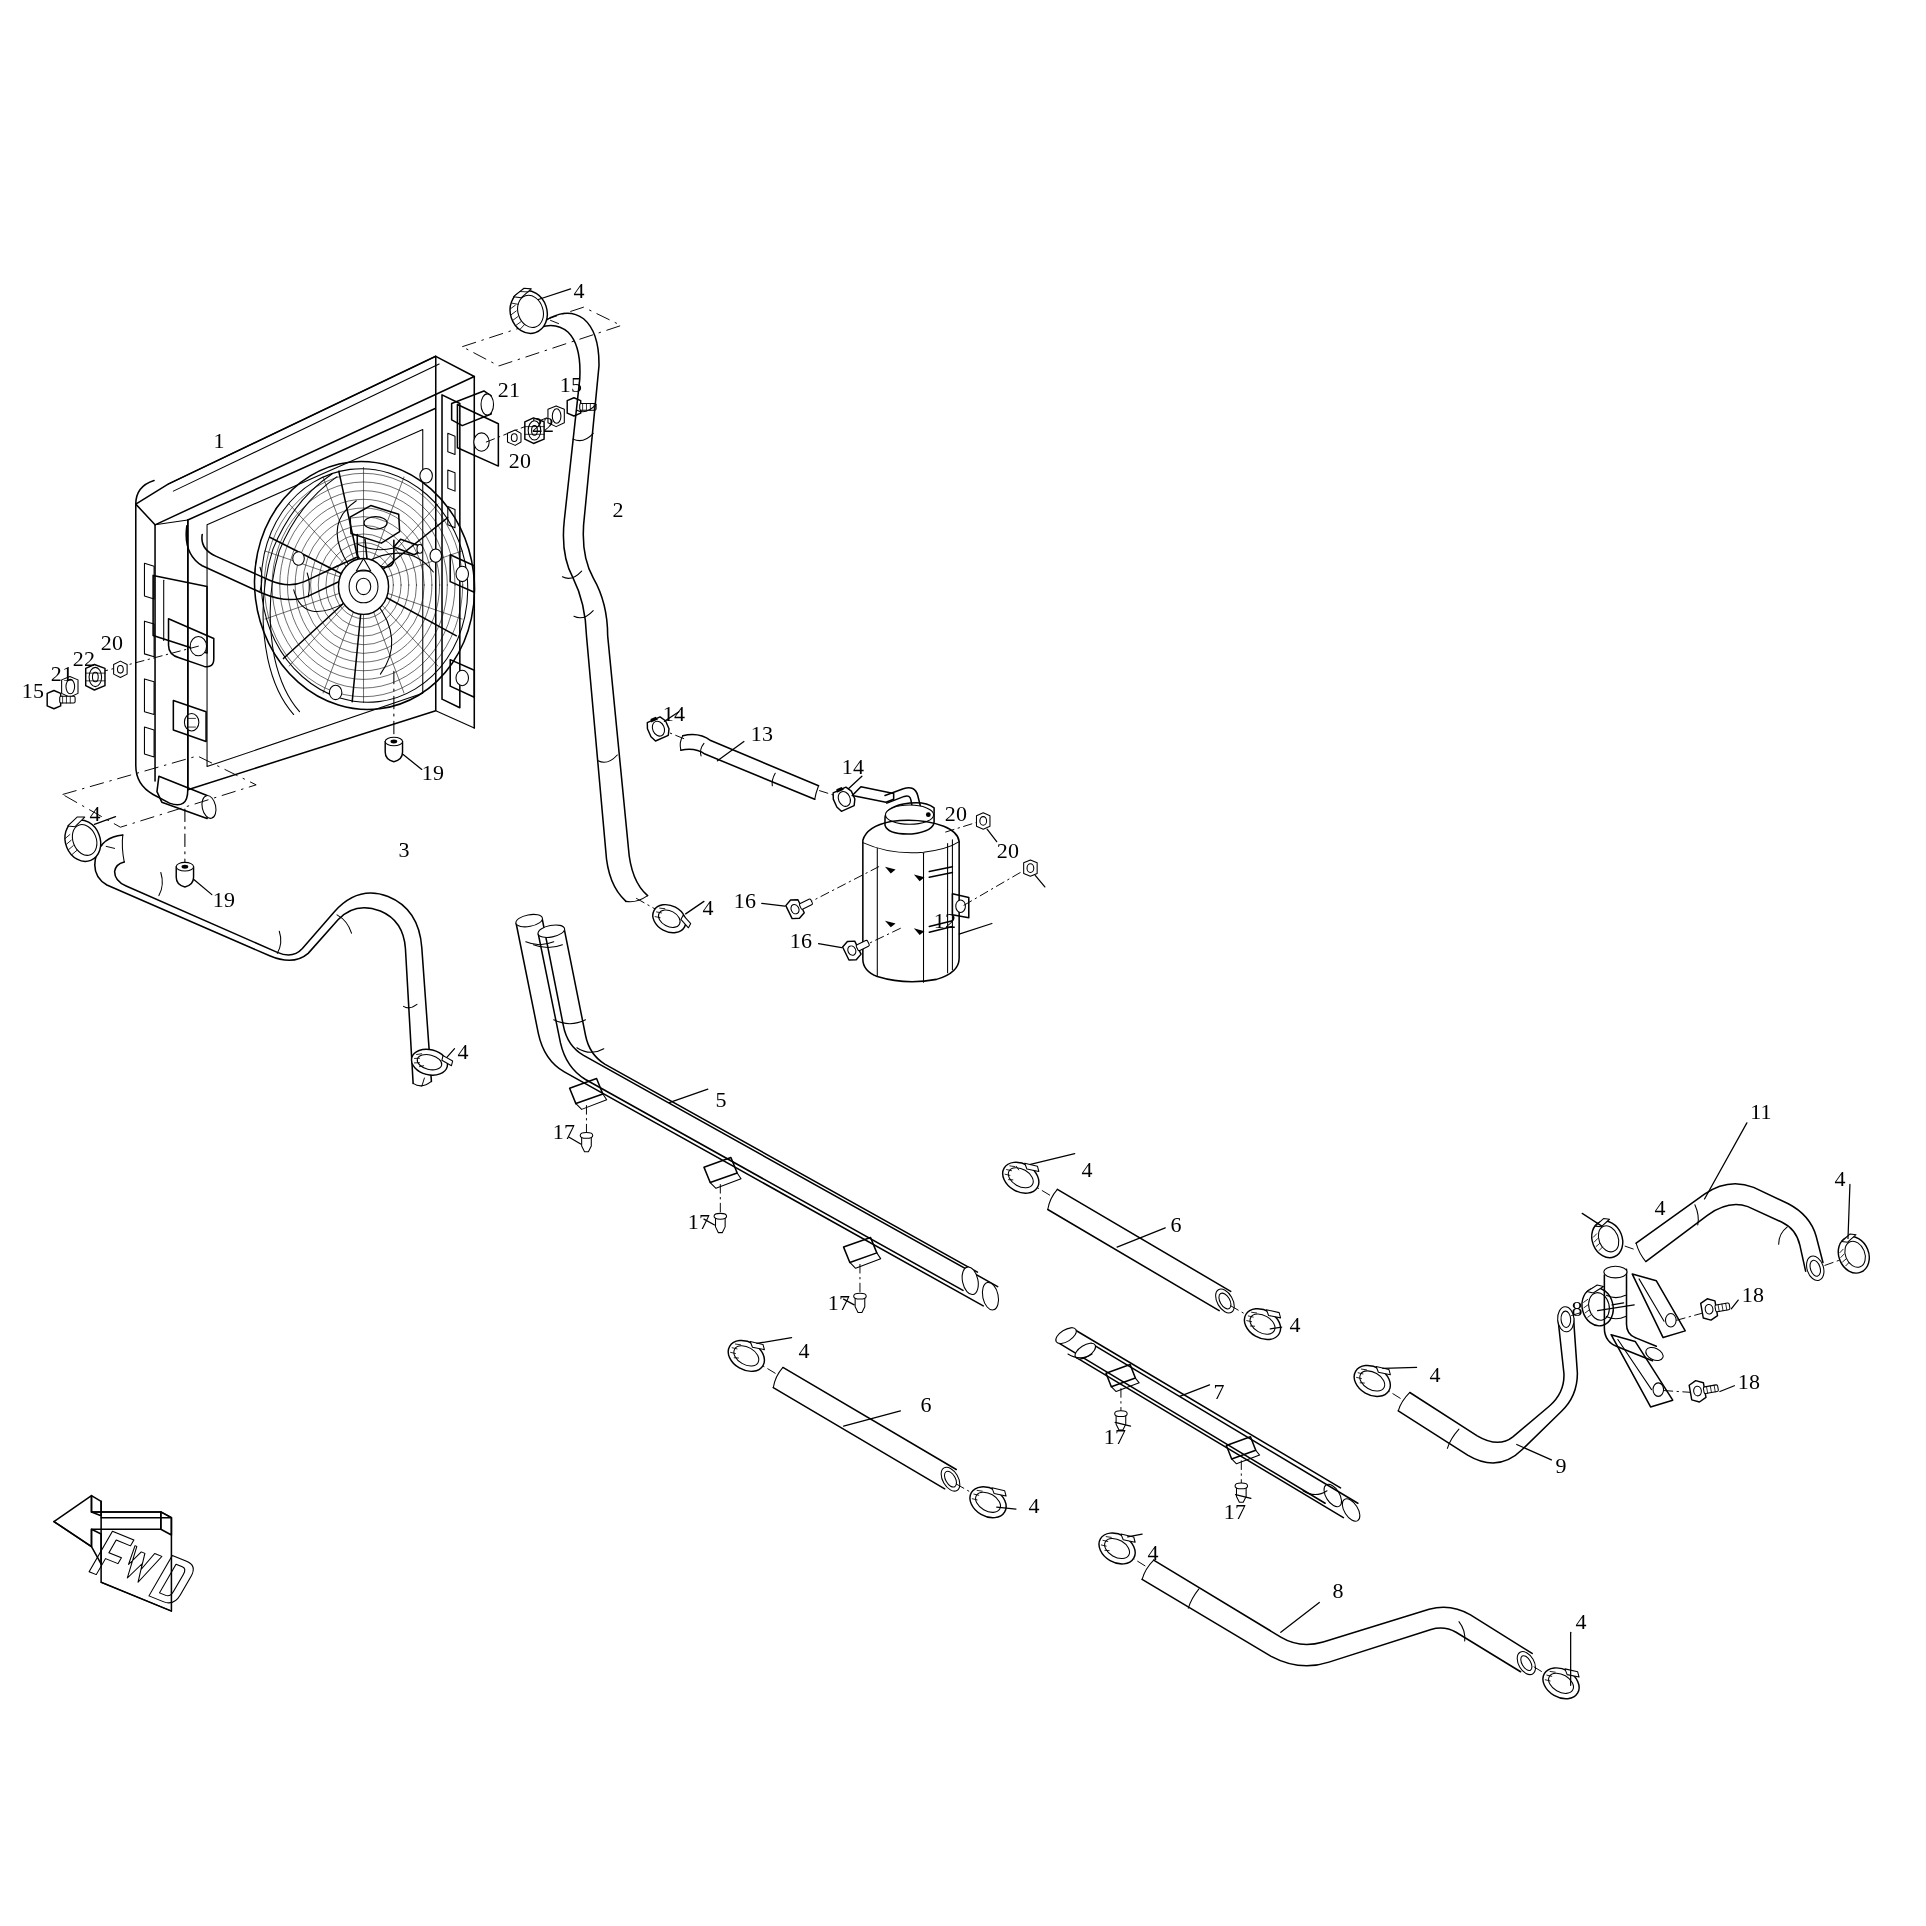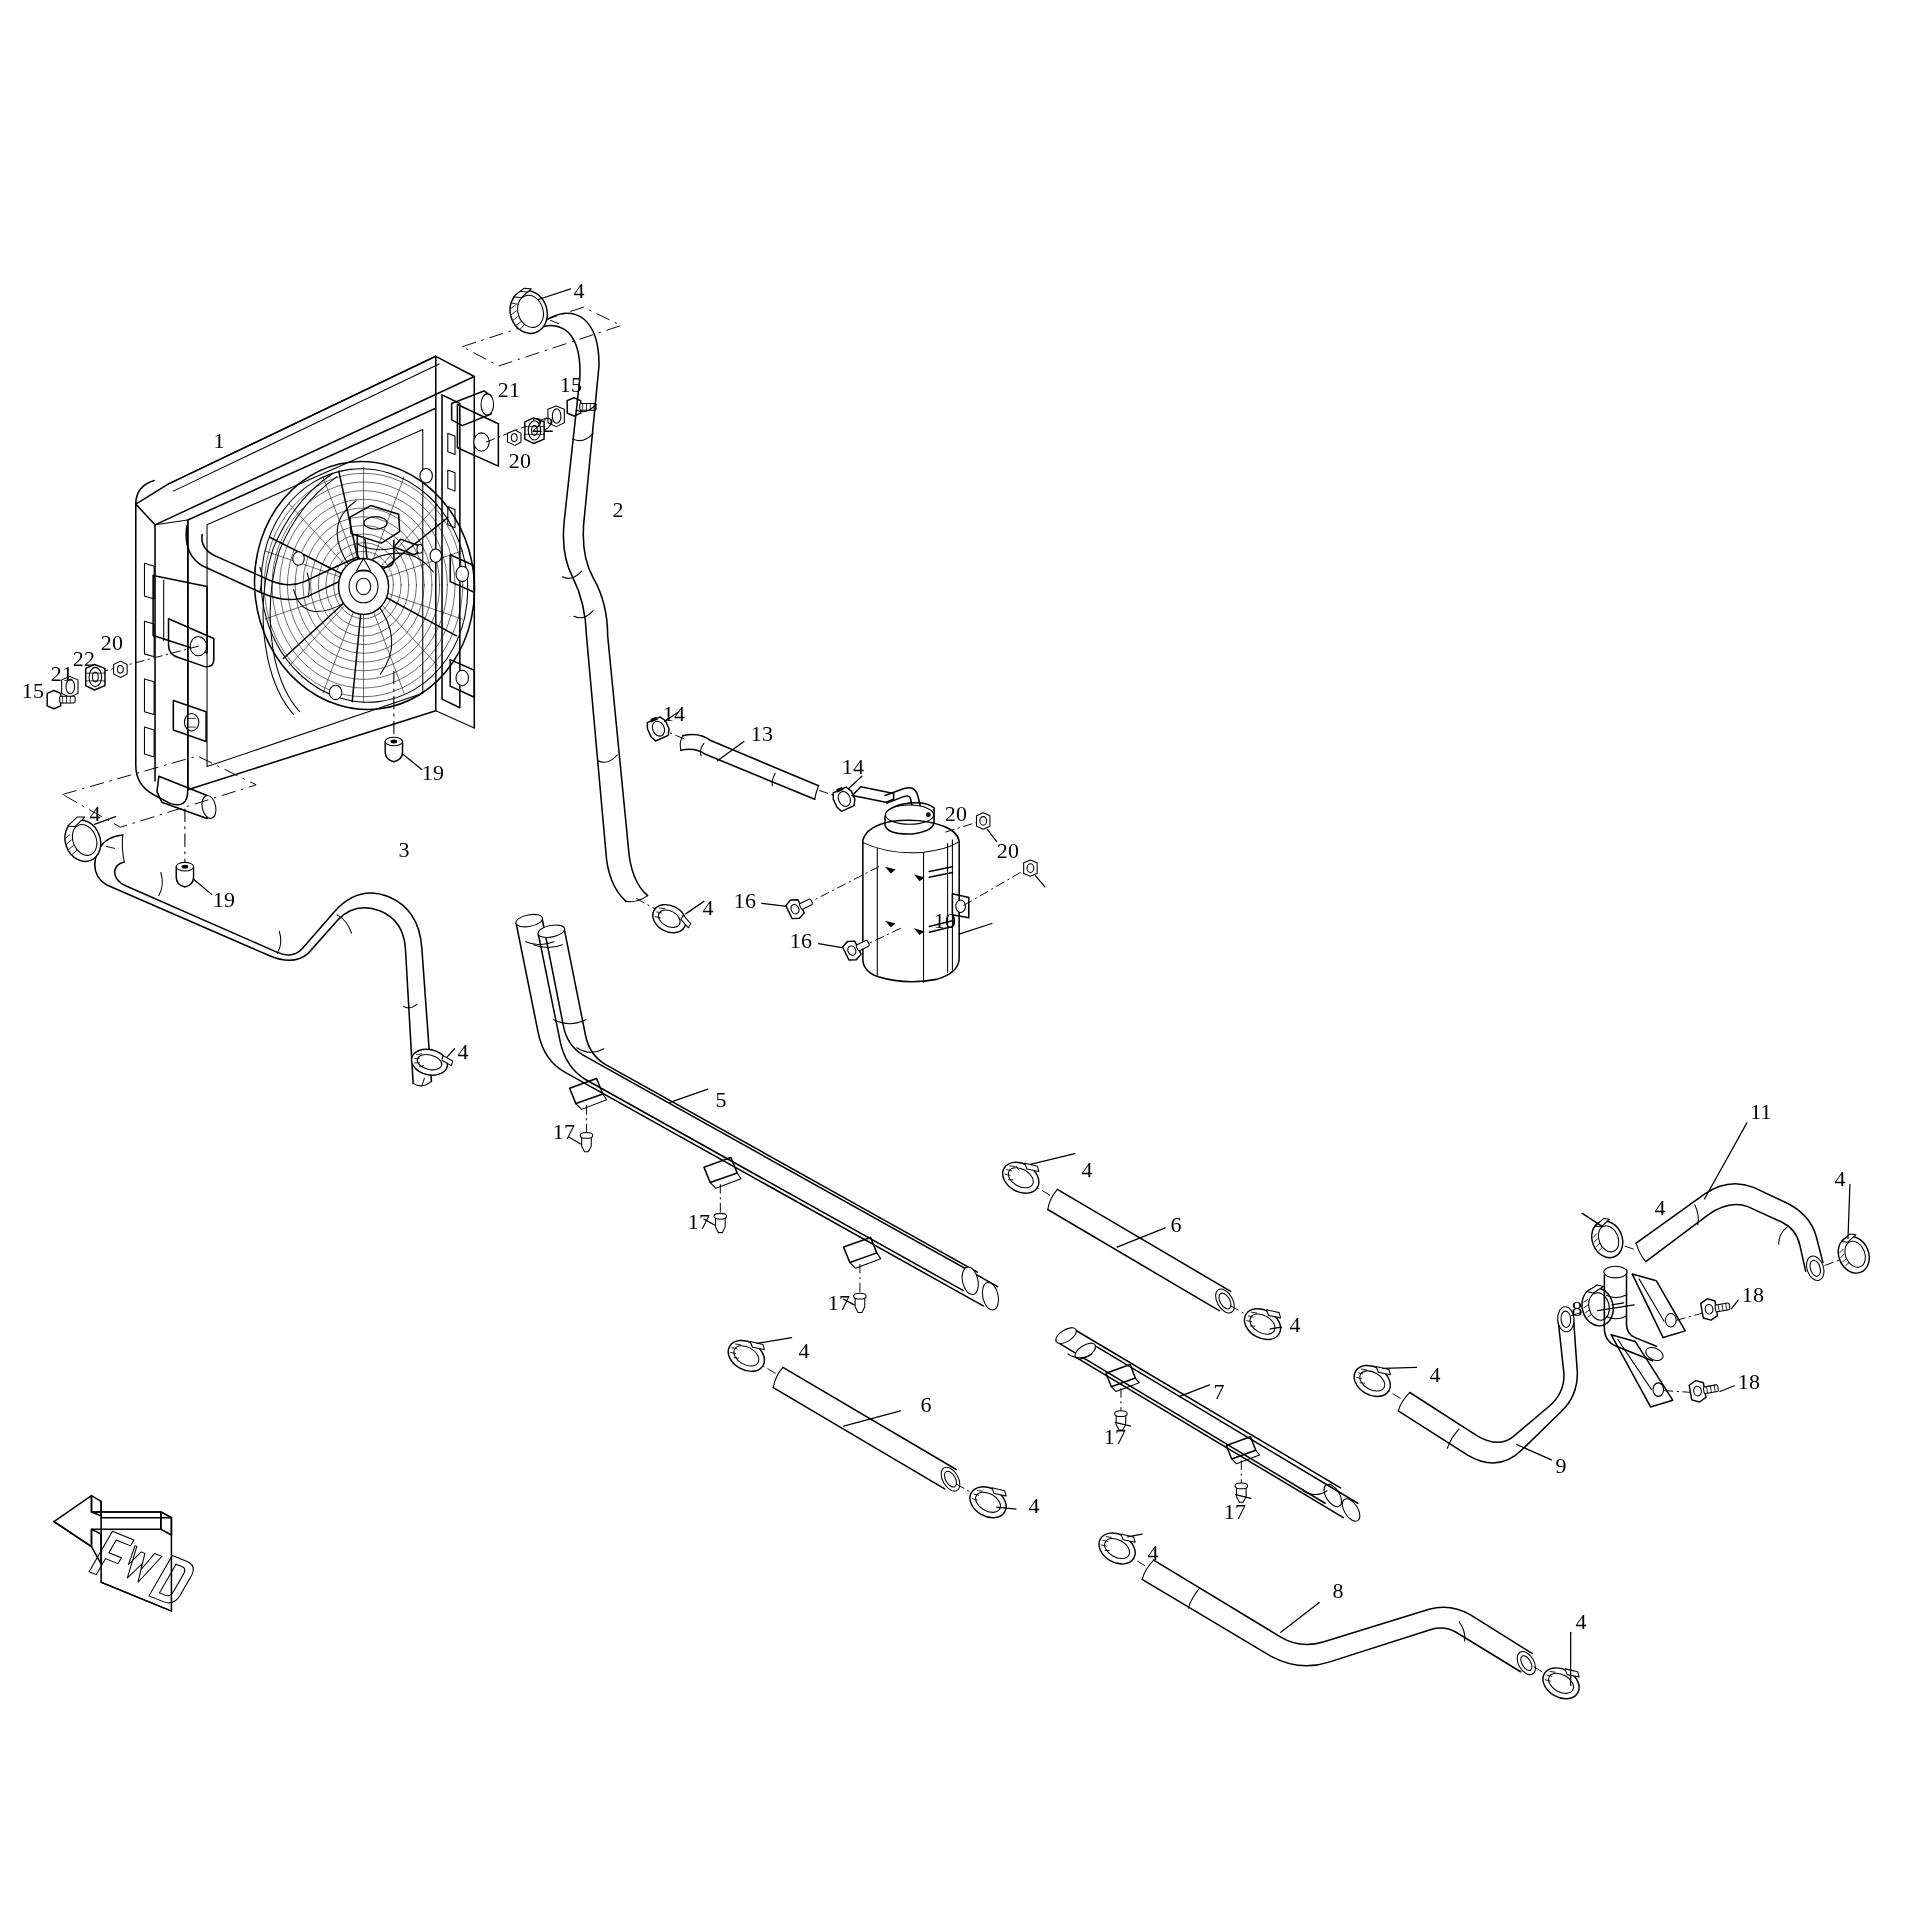--- a/index.html
+++ b/index.html
@@ -766,21 +766,21 @@
   <div class="lbl" style="left:1153px; top:1553px;">4</div>
   <div class="lbl" style="left:1581px; top:1622px;">4</div>
   <div class="lbl" style="left:721px; top:1100px;">5</div>
   <div class="lbl" style="left:1176px; top:1225px;">6</div>
   <div class="lbl" style="left:926px; top:1405px;">6</div>
   <div class="lbl" style="left:1219px; top:1392px;">7</div>
   <div class="lbl" style="left:1338px; top:1591px;">8</div>
   <div class="lbl" style="left:1561px; top:1466px;">9</div>
   <div class="lbl" style="left:1577px; top:1309px;">8</div>
   <div class="lbl" style="left:1733px; top:1112px;margin-left:28px;">11</div>
-  <div class="lbl" style="left:945px; top:921px;">10</div>
+  <div class="lbl" style="left:945px; top:921px;">12</div>
   <div class="lbl" style="left:762px; top:734px;">13</div>
   <div class="lbl" style="left:674px; top:714px;">14</div>
   <div class="lbl" style="left:853px; top:767px;">14</div>
   <div class="lbl" style="left:571px; top:385px;">15</div>
   <div class="lbl" style="left:33px;   top:691px;">15</div>
   <div class="lbl" style="left:745px; top:901px;">16</div>
   <div class="lbl" style="left:801px; top:941px;">16</div>
   <div class="lbl" style="left:564px; top:1132px;">17</div>
   <div class="lbl" style="left:699px; top:1222px;">17</div>
   <div class="lbl" style="left:839px; top:1303px;">17</div>

